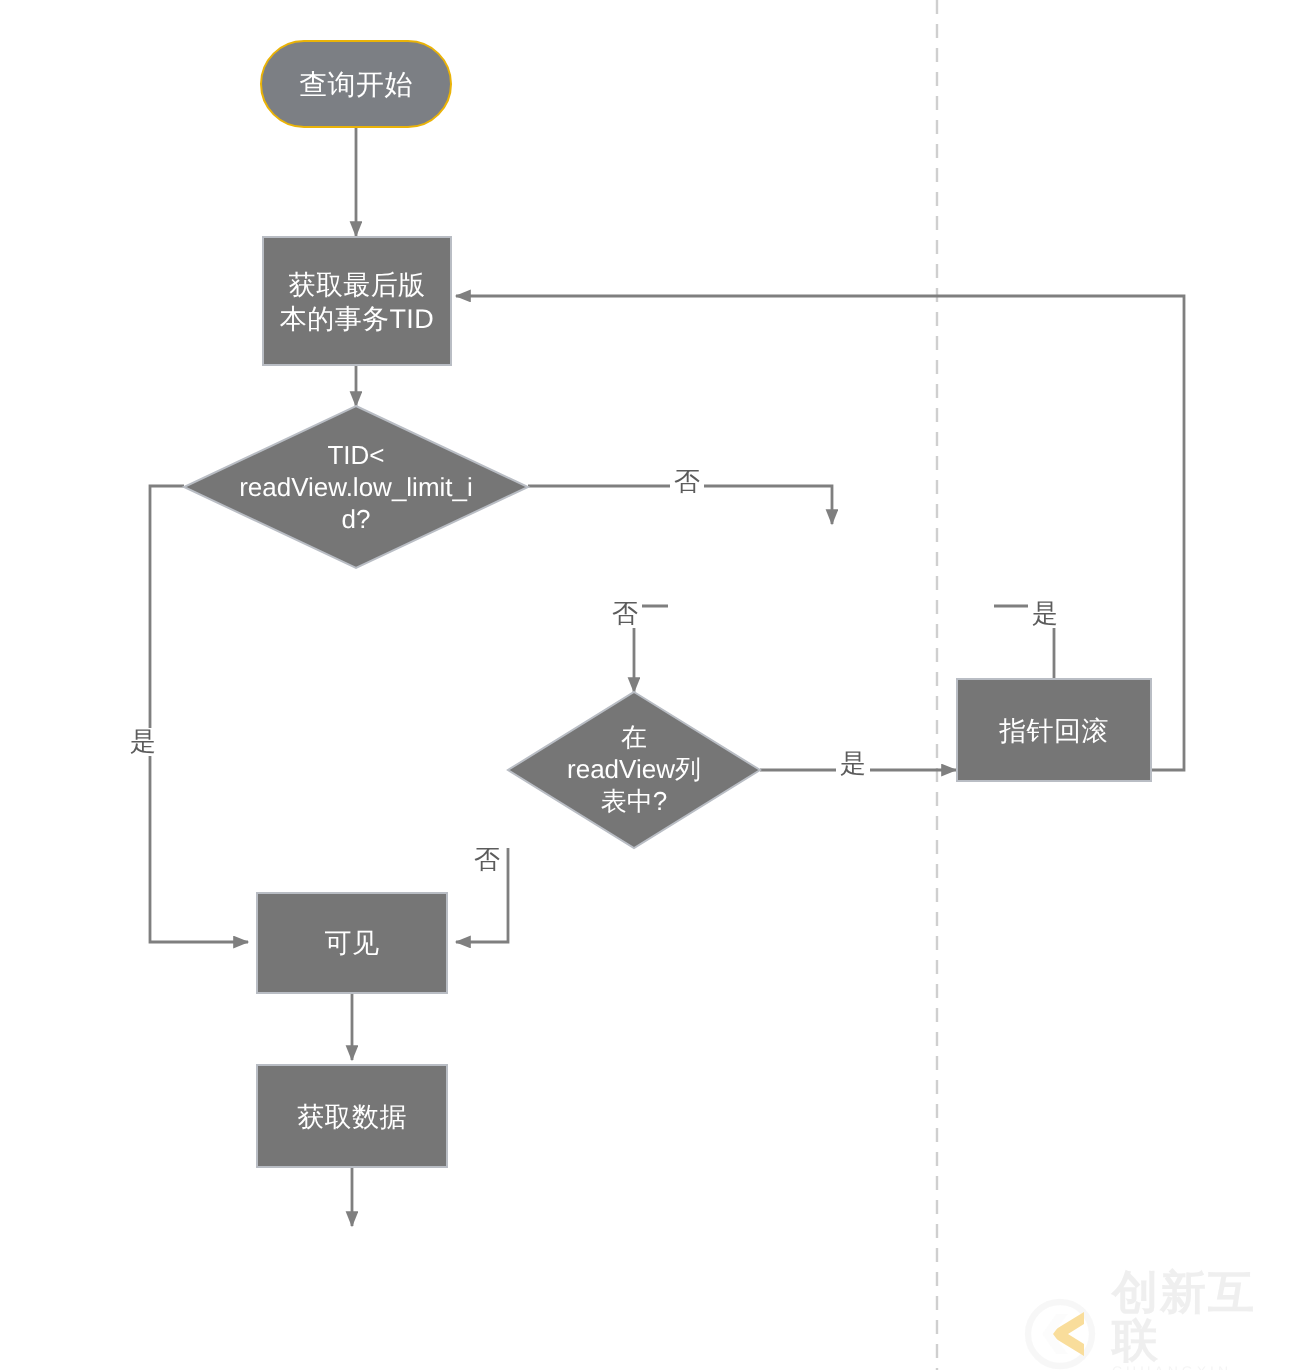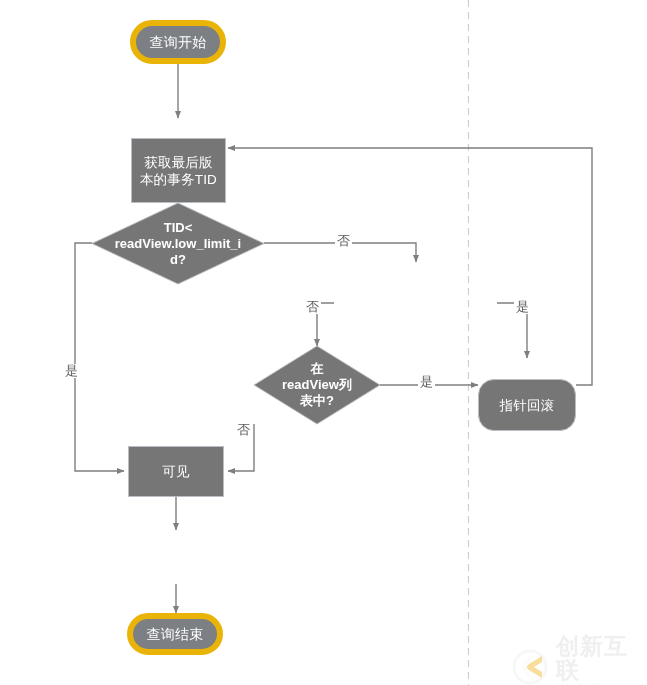--- a/index.html
+++ b/index.html
@@ -36,30 +36,29 @@
     border: 1px solid #b9bdc4;
     font-size: 13.5px;
     line-height: 17px;
     letter-spacing: 0.2px;
     white-space: pre-line;
     z-index: 3;
   }
   .node.terminator {
     border-radius: 22px;
     background: #7c7f84;
-    border: 6px solid #eab308;
+    border: 1px solid #eab308;
     font-size: 14px;
   }
   .node.process {
     background: #767676;
   }
   .diamond-wrap {
     position: absolute;
     z-index: 3;
-    font-weight: bold;
   }
   .diamond-wrap svg {
     position: absolute;
     left: 0;
     top: 0;
     overflow: visible;
   }
   .diamond-label {
     position: absolute;
     left: 0;
@@ -152,21 +151,21 @@
 
     <path d="M176,497 L176,530" stroke="#7f7f7f" stroke-width="1.4" fill="none" marker-end="url(#arrow)"></path>
 
     <path d="M176,584 L176,613" stroke="#7f7f7f" stroke-width="1.4" fill="none" marker-end="url(#arrow)"></path>
   </svg>
 
   <div class="node terminator" style="left:130px; top:20px; width:96px; height:44px;">
     <span>查询开始</span>
   </div>
 
-  <div class="node process" style="left:131px; top:118px; width:95px; height:65px;margin-top:20px;">
+  <div class="node process" style="left:131px; top:118px; width:95px; height:65px;">
     <span>获取最后版
 本的事务TID</span>
   </div>
 
   <div class="diamond-wrap" style="left:92px; top:203px; width:172px; height:81px;">
     <svg width="172" height="81" viewBox="0 0 172 81">
       <polygon points="86,0 172,40.5 86,81 0,40.5" fill="#767676" stroke="#b9bdc4" stroke-width="1"></polygon>
     </svg>
     <div class="diamond-label">TID&lt;
 readView.low_limit_i
@@ -176,32 +175,32 @@
 
   <div class="diamond-wrap" style="left:254px; top:346px; width:126px; height:78px;">
     <svg width="126" height="78" viewBox="0 0 126 78">
       <polygon points="63,0 126,39 63,78 0,39" fill="#767676" stroke="#b9bdc4" stroke-width="1"></polygon>
     </svg>
     <div class="diamond-label">在
 readView列
 表中?</div>
   </div>
 
-  <div class="node process" style="left:478px; top:379px; width:98px; height:52px;border-radius:16px;">
+  <div class="node process" style="left:478px; top:339px; width:98px; height:52px;">
     <span>指针回滚</span>
   </div>
 
   <div class="node process" style="left:128px; top:446px; width:96px; height:51px;font-family:Liberation Serif, serif;">
     <span>可见</span>
   </div>
 
-
-  <div class="node terminator" style="left:127px; top:613px; width:96px; height:42px;">
-    <span>查询结束</span>
-  </div>
+  <div class="node process" style="left:128px; top:532px; width:96px; height:52px;">
+    <span>获取数据</span>
+  </div>
+
 
   <div class="edge-label" style="left:335px; top:234px;">否</div>
 
   <div class="edge-label" style="left:63px; top:364px;">是</div>
 
   <div class="edge-label" style="left:304px; top:300px;">否</div>
 
   <div class="edge-label" style="left:514px; top:300px;">是</div>
 
   <div class="edge-label" style="left:418px; top:375px;">是</div>

